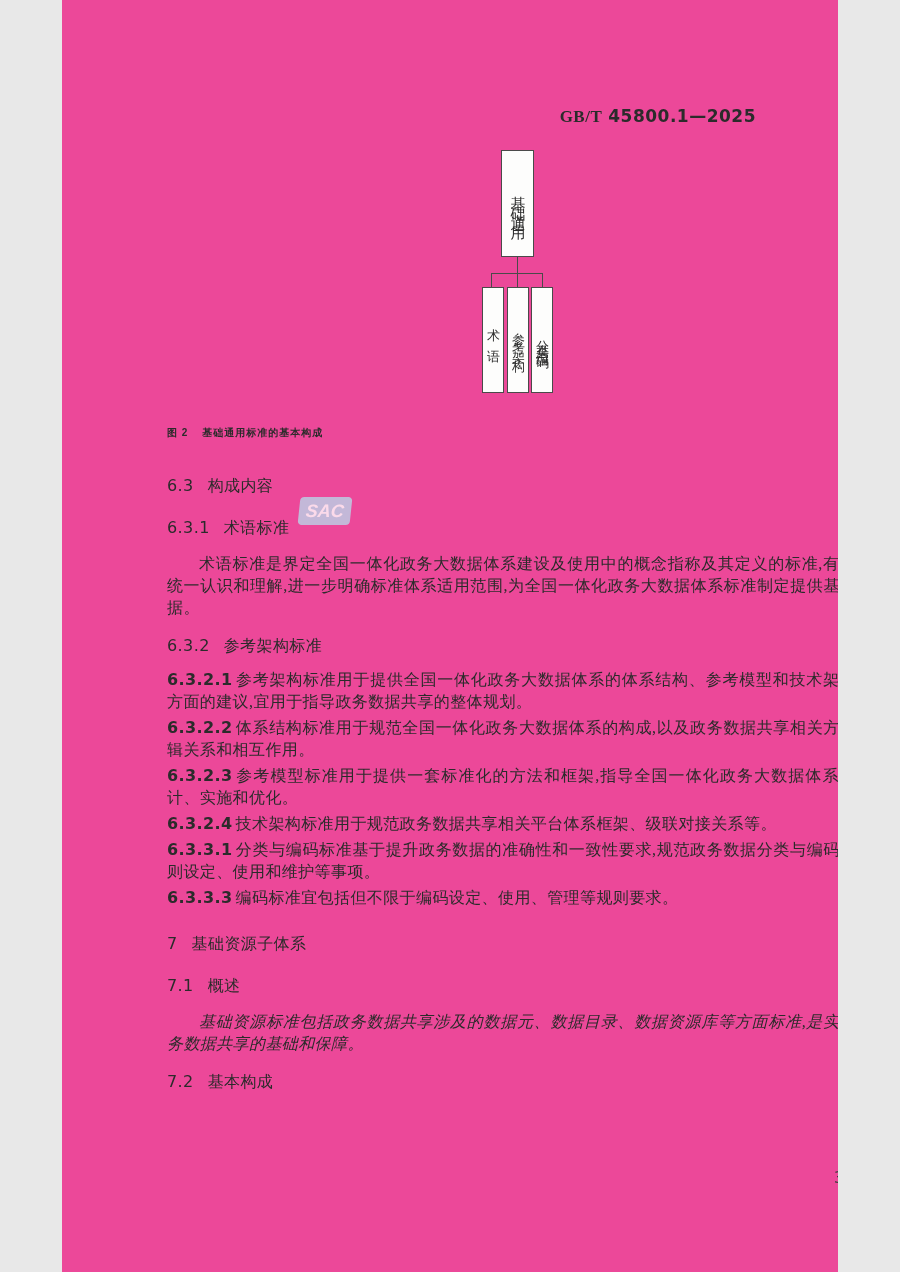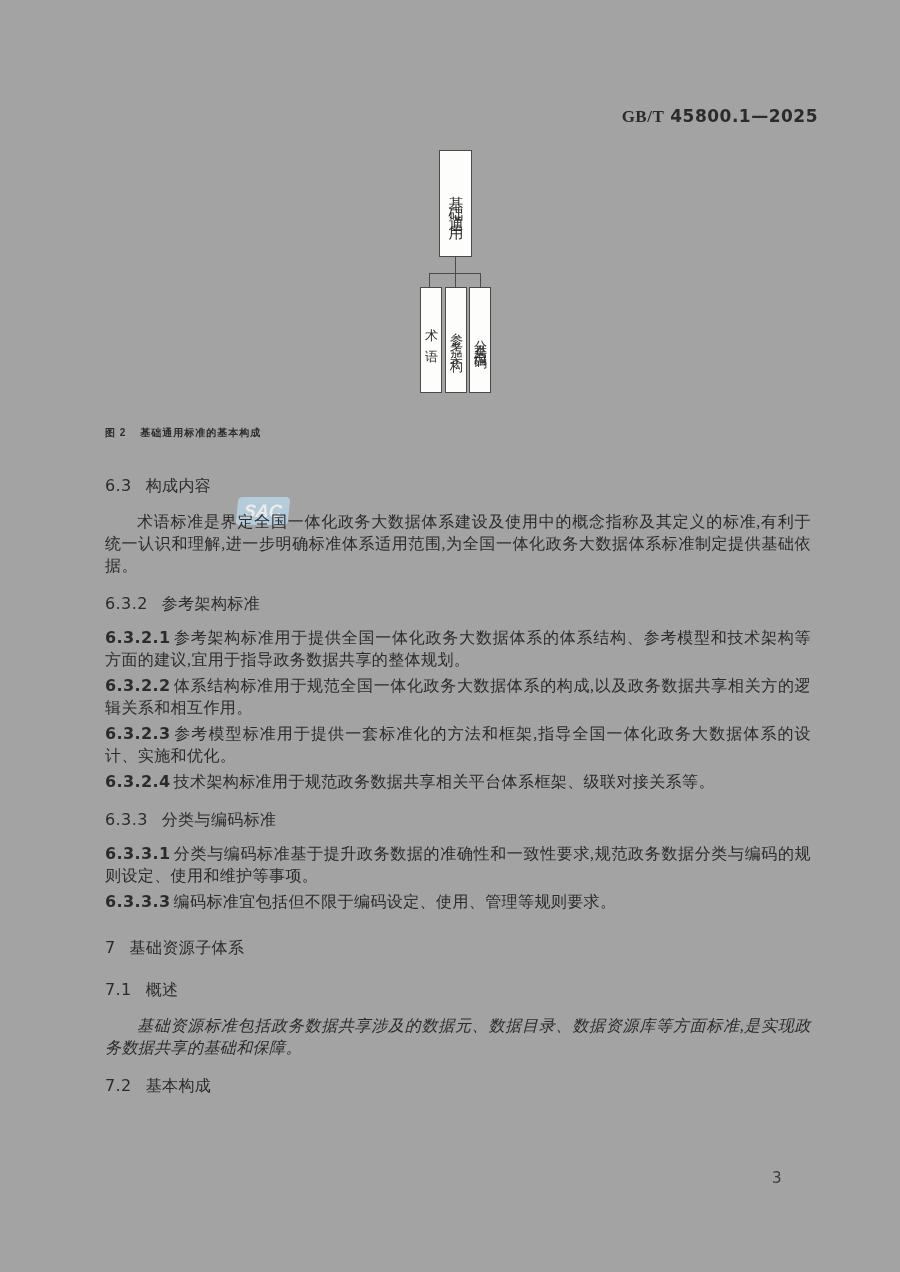--- a/index.html
+++ b/index.html
@@ -1,19 +1,19 @@
 <!DOCTYPE html>
 <html><head>
 <meta charset="utf-8">
 <style>
   html,body{margin:0;padding:0;background:#e8e8e8;}
   .page{
     position:relative;
-    width:900px;height:1272px;
-    background:#a3a3a3;
+    width:776px;height:1272px;
+    background:#ec4899;
     margin:0 auto;
     overflow:hidden;
     font-family:"Liberation Serif","DejaVu Serif",serif;
     color:#2b2b2b;
     box-sizing:border-box;
   }
   .page *{box-sizing:border-box;}
 
   
   .std-header{
@@ -122,31 +122,31 @@
   <div class="fig-caption">
     <span class="cap-label">图 2</span><span>基础通用标准的基本构成</span>
   </div>
 
   <div class="watermark">SAC</div>
 
   <div class="content">
 
     <h2 class="hd h63"><span class="cnum">6.3</span><span>构成内容</span></h2>
 
+    <h3 class="hd h631"><span class="cnum">6.3.1</span><span>术语标准</span></h3>
 
     <p class="p631 indent">术语标准是界定全国一体化政务大数据体系建设及使用中的概念指称及其定义的标准,有利于统一认识和理解,进一步明确标准体系适用范围,为全国一体化政务大数据体系标准制定提供基础依据。</p>
 
     <h3 class="hd h632"><span class="cnum">6.3.2</span><span>参考架构标准</span></h3>
 
     <p class="clause first"><span class="cnum">6.3.2.1</span><span>参考架构标准用于提供全国一体化政务大数据体系的体系结构、参考模型和技术架构等方面的建议,宜用于指导政务数据共享的整体规划。</span></p>
     <p class="clause"><span class="cnum">6.3.2.2</span><span>体系结构标准用于规范全国一体化政务大数据体系的构成,以及政务数据共享相关方的逻辑关系和相互作用。</span></p>
     <p class="clause"><span class="cnum">6.3.2.3</span><span>参考模型标准用于提供一套标准化的方法和框架,指导全国一体化政务大数据体系的设计、实施和优化。</span></p>
     <p class="clause"><span class="cnum">6.3.2.4</span><span>技术架构标准用于规范政务数据共享相关平台体系框架、级联对接关系等。</span></p>
 
-    <h3 class="hd h633"><span class="cnum">6.3.3</span><span>分类与编码标准</span></h3>
 
     <p class="clause first"><span class="cnum">6.3.3.1</span><span>分类与编码标准基于提升政务数据的准确性和一致性要求,规范政务数据分类与编码的规则设定、使用和维护等事项。</span></p>
     <p class="clause"><span class="cnum">6.3.3.3</span><span>编码标准宜包括但不限于编码设定、使用、管理等规则要求。</span></p>
 
     <h2 class="hd h7"><span class="cnum">7</span><span>基础资源子体系</span></h2>
 
     <h3 class="hd h71"><span class="cnum">7.1</span><span>概述</span></h3>
 
     <p class="p71 indent">基础资源标准包括政务数据共享涉及的数据元、数据目录、数据资源库等方面标准,是实现政务数据共享的基础和保障。</p>
 

